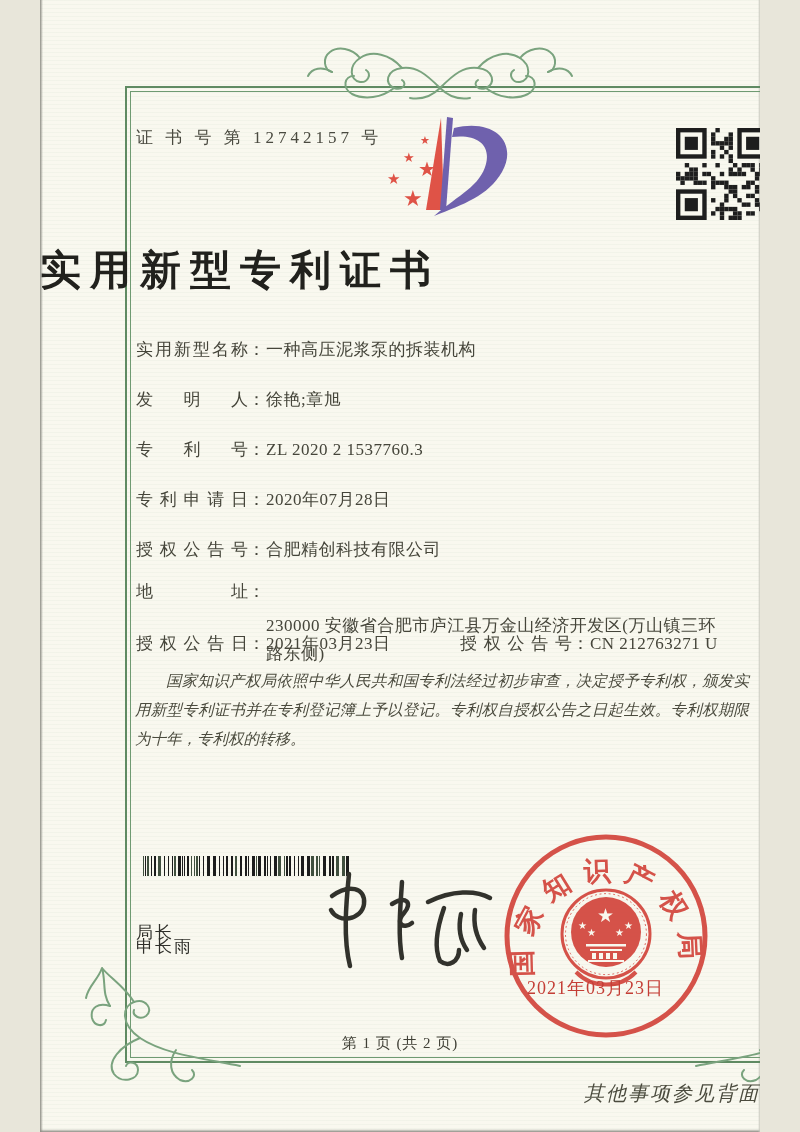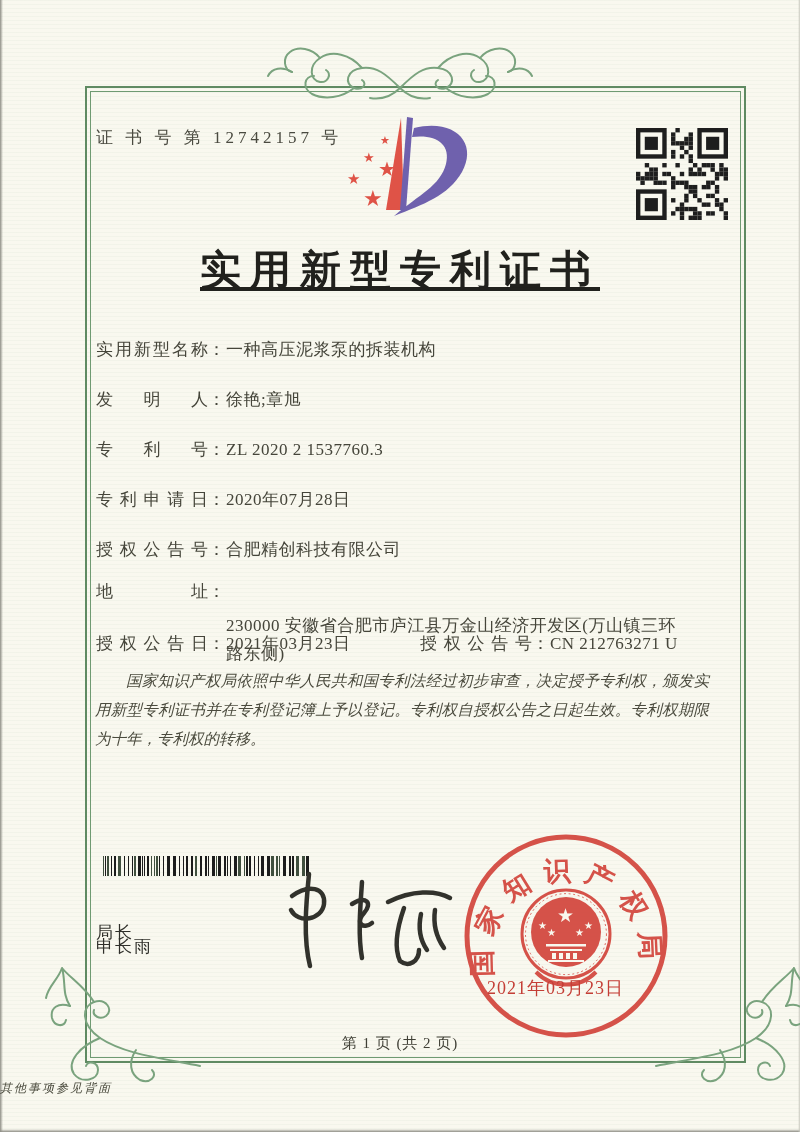--- a/index.html
+++ b/index.html
@@ -1,18 +1,18 @@
 <!DOCTYPE html>
 <html><head>
 <meta charset="utf-8">
 <style>
   * { margin:0; padding:0; box-sizing:border-box; }
   html,body { background:#e8e6da; }
   .page {
-    position:relative; width:800px; height:1132px; margin:0 auto;
+    position:relative; width:720px; height:1132px; margin:0 auto;
     background:
       repeating-linear-gradient(180deg, rgba(180,200,180,0.10) 0 1px, rgba(0,0,0,0) 1px 4px),
       #f9f8ef;
     overflow:hidden;
     font-family:"Liberation Serif","DejaVu Serif",serif;
     color:#3e3e35;
   }
   .edge-left   { position:absolute; left:0; top:0; width:3px; height:100%; background:linear-gradient(90deg,#8f8f87,rgba(143,143,135,0)); }
   .edge-bottom { position:absolute; left:0; bottom:0; width:100%; height:3px; background:linear-gradient(0deg,#8f8f87,rgba(143,143,135,0)); }
   .edge-right  { position:absolute; right:0; top:0; width:2px; height:100%; background:linear-gradient(270deg,#c9c9bf,rgba(201,201,191,0)); }
@@ -33,22 +33,22 @@
   .cert-no {
     position:absolute; left:96px; top:126px;
     font-size:17px; letter-spacing:4px; color:#4a4a40;
   }
 
   .logo { position:absolute; left:330px; top:104px; }
   .qr   { position:absolute; left:636px; top:128px; }
 
   .title {
     position:absolute; left:0; top:243px; width:100%;
-    text-align:center; font-size:41px; font-weight:bold;
-    letter-spacing:9px; color:#21211d;text-decoration:underline;
+    text-align:left; font-size:41px; font-weight:bold;
+    letter-spacing:9px; color:#21211d;
   }
 
   .fields { position:absolute; left:96px; top:0; width:620px; }
   .f-row { position:absolute; left:0; font-size:17px; color:#45453a; white-space:nowrap; }
   .f-label { display:inline-block; width:112px; text-align:justify; text-align-last:justify; }
   .f-colon { display:inline-block; width:18px; }
   .f-value { letter-spacing:0.5px;margin-top:32px; }
   .f-value-wrap { display:inline-block; width:458px; white-space:normal; vertical-align:top; line-height:28px; }
   .f-pair2 { position:absolute; left:324px; top:0; }
 
@@ -70,21 +70,21 @@
     position:absolute; left:487px; top:976px; width:170px;
     font-size:18px; color:#c43e36; letter-spacing:1px; white-space:nowrap;
   }
 
   .page-num {
     position:absolute; left:0; top:1034px; width:100%;
     text-align:center; font-size:15px; color:#3f3f35; letter-spacing:1px;
   }
   .back-note {
     position:absolute; left:0; top:1080px; width:100%;
-    text-align:left; font-size:12px; font-style:italic; color:#4b4b3e; letter-spacing:2px;
+    text-align:right; font-size:20px; font-style:italic; color:#4b4b3e; letter-spacing:2px;padding-left:20px;
   }
 </style>
 </head>
 <body>
 
 <div class="page">
 
   <div class="edge-left"></div>
   <div class="edge-bottom"></div>
   <div class="edge-right"></div>

